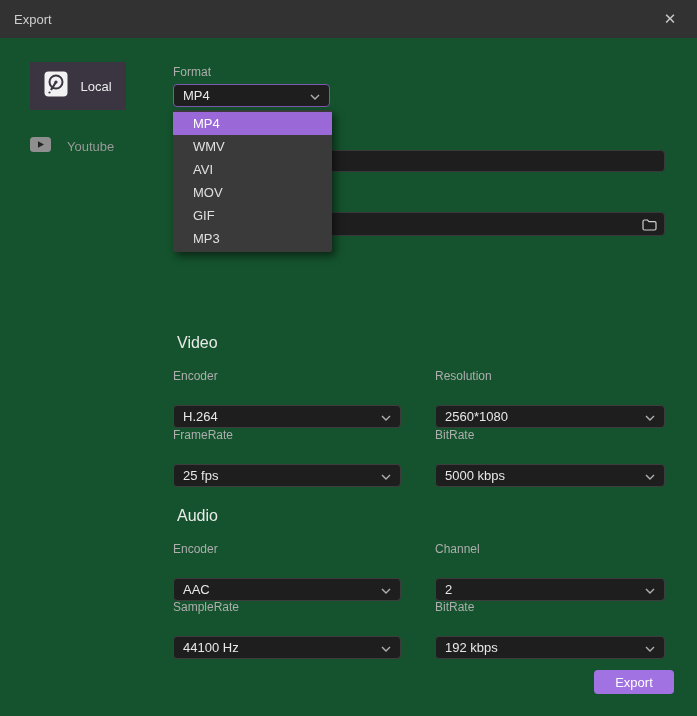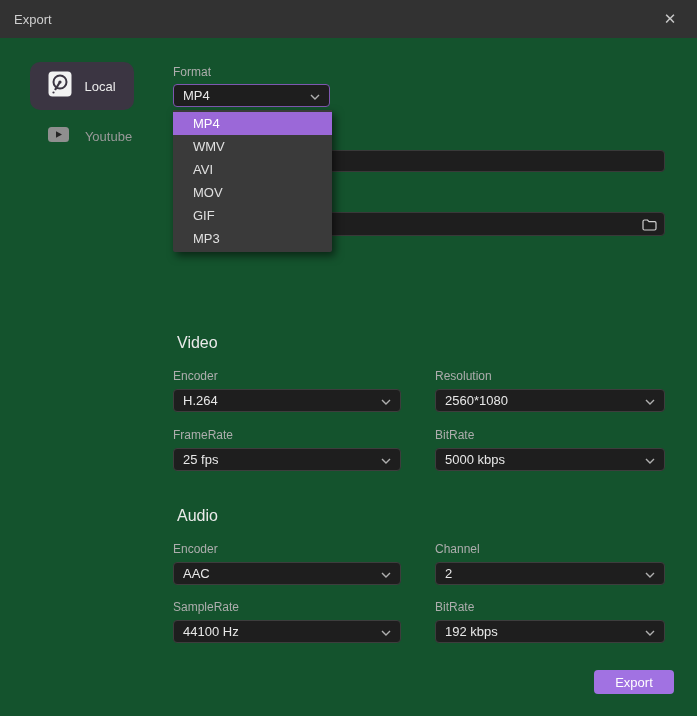--- a/index.html
+++ b/index.html
@@ -6,23 +6,23 @@
   *{box-sizing:border-box;font-family:"Liberation Sans",sans-serif;}
   .dialog{position:relative;width:697px;height:716px;background:#14532d;overflow:hidden;}
 
   
   .titlebar{position:absolute;left:0;top:0;width:100%;height:38px;background:#323232;display:flex;align-items:center;}
   .title{margin-left:14px;font-size:13px;color:#cfcfcf;}
   .close-btn{position:absolute;right:8px;top:0;width:38px;height:38px;display:flex;align-items:center;justify-content:center;color:#c8c8c8;font-size:15px;cursor:default;}
 
   
   .sidebar{position:absolute;left:30px;top:62px;width:120px;}
-  .local-btn{width:104px;height:48px;background:#3b3542;border-radius:10px;display:flex;align-items:center;justify-content:center;gap:12px;}
+  .local-btn{width:96px;height:48px;background:#3b3542;border-radius:0;display:flex;align-items:center;justify-content:center;gap:12px;}
   .local-label{color:#ececec;font-size:13px;}
-  .yt-row{margin-top:17px;display:flex;align-items:center;justify-content:center;gap:16px;}
+  .yt-row{margin-top:27px;display:flex;align-items:center;gap:16px;}
   .yt-label{color:#999999;font-size:13px;}
 
   
   .main{position:absolute;left:173px;top:0;width:492px;height:716px;}
   .flabel{position:absolute;left:0;font-size:12px;color:#adadad;}
   .selectbox{display:flex;align-items:center;justify-content:space-between;background:#1e1e1e;border:1px solid #3d3d3d;border-radius:4px;height:23px;padding:0 9px;font-size:13px;color:#e8e8e8;}
   .selectbox .chev{flex:0 0 auto;margin-left:6px;}
   .format-select{position:absolute;left:0;top:84px;width:157px;border-color:#7e57b0;}
   .txtinput{position:absolute;background:#1e1e1e;border:1px solid #393939;border-radius:4px;color:#e8e8e8;font-size:13px;padding:0 8px;outline:none;}
   .name-input{left:0;top:150px;width:492px;height:22px;}
@@ -32,21 +32,21 @@
 
   
   .dropdown{position:absolute;left:0;top:110px;width:159px;background:#3a3a3a;padding:2px 0;z-index:20;box-shadow:3px 4px 8px rgba(0,0,0,0.55);border-radius:0 0 2px 2px;}
   .opt{height:23px;line-height:23px;padding-left:20px;font-size:13px;color:#e0e0e0;}
   .opt.hl{background:#9b68d8;color:#ffffff;}
 
   .section-h{position:absolute;left:4px;font-size:16px;color:#eaeaea;}
   .fgroup{position:absolute;width:228px;}
   .fgroup.rcol{left:262px;width:230px;}
   .fgroup .glabel{font-size:12px;color:#adadad;display:block;}
-  .fgroup .selectbox{margin-top:6px;align-items:center;}
+  .fgroup .selectbox{margin-top:22px;align-items:center;}
 
   .export-btn{position:absolute;left:594px;top:670px;width:80px;height:24px;background:#a172e2;border:none;border-radius:4px;color:#ffffff;font-size:13px;display:flex;align-items:center;justify-content:center;}
 </style>
 </head>
 <body>
 
 <div class="dialog">
 
   <div class="titlebar">
     <span class="title">Export</span>

